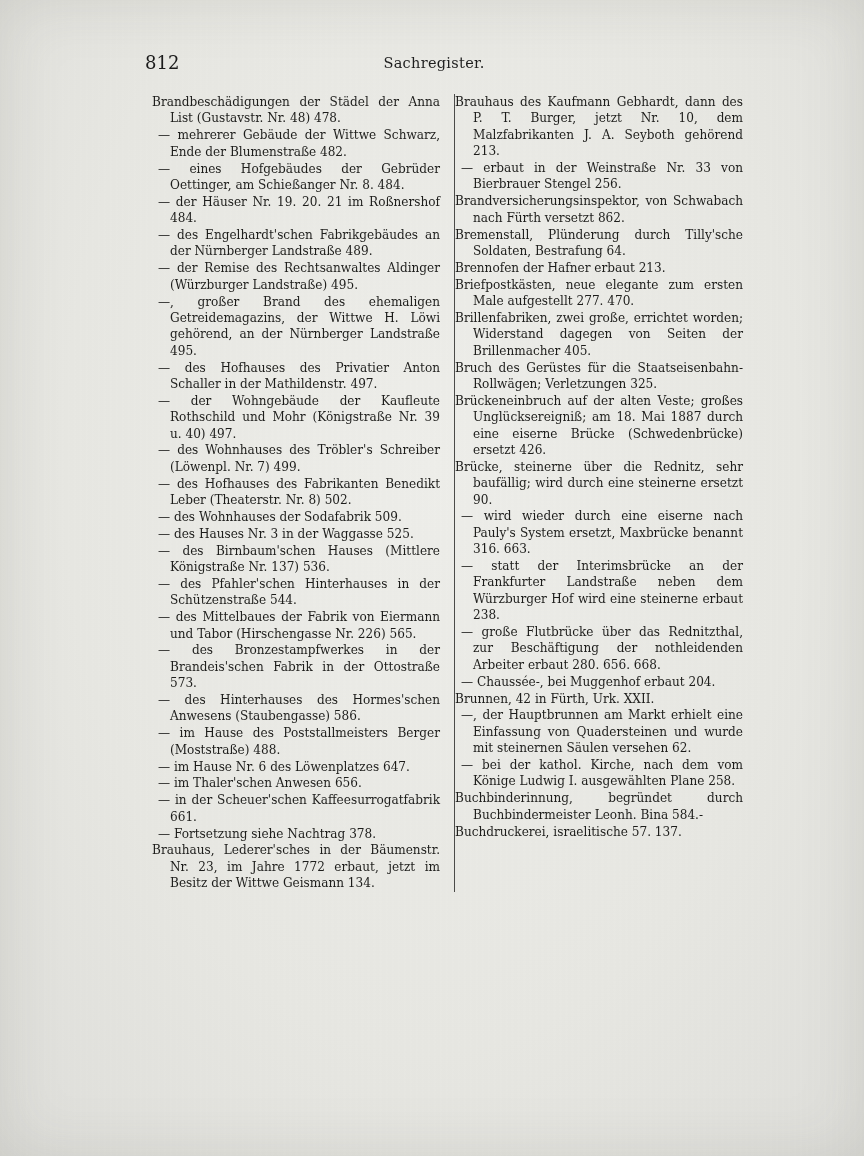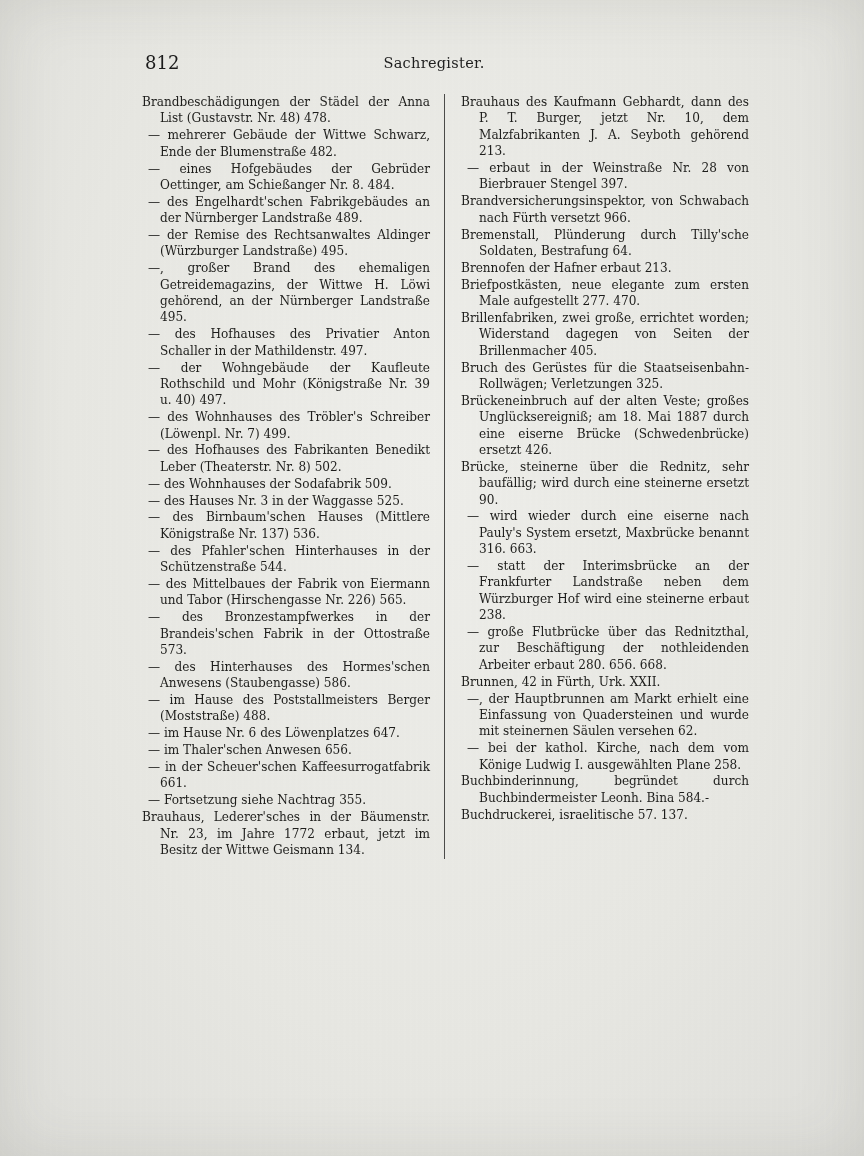--- a/index.html
+++ b/index.html
@@ -67,34 +67,33 @@
   }
   .fraktur {
     
     font-family: "DejaVu Serif", serif;
     font-synthesis: none;
   }
   .columns {
     position: relative;
     display: flex;
     width: 660px;
-    margin-left: 38px;
+    margin-left: 48px;
   }
   .col {
     width: 288px;
     font-size: 12.1px;
     line-height: 1.355;
     color: #1d1d1b;
     text-align: justify;
   }
   .col.left {
     padding-right: 14px;
   }
   .col.right {
-    padding-left: 16px;
     border-left: 1.5px solid #4b4b49;
   }
   .entry {
     margin: 0 0 0.5px 0;
     padding-left: 18px;
     text-indent: -18px;
   }
   .entry.sub {
     padding-left: 18px;
     text-indent: -12px;
@@ -122,56 +121,58 @@
     <div class="header">
       <div class="folio rm">812</div>
       <div class="running-title fraktur">Sachregister.</div>
     </div>
 
     <div class="columns">
       <div class="col left fraktur">
         <p class="entry">Brandbeschädigungen der Städel der Anna List (Gustavstr. Nr. 48) 478.</p>
         <p class="entry sub">— mehrerer Gebäude der Wittwe Schwarz, Ende der Blumenstraße 482.</p>
         <p class="entry sub">— eines Hofgebäudes der Gebrüder Oettinger, am Schießanger Nr. 8. 484.</p>
+        <p class="entry sub">— der Häuser Nr. 19. 20. 21 im Roßnershof 484.</p>
         <p class="entry sub">— des Engelhardt'schen Fabrikgebäudes an der Nürnberger Landstraße 489.</p>
         <p class="entry sub">— der Remise des Rechtsanwaltes Aldinger (Würzburger Landstraße) 495.</p>
         <p class="entry sub">—, großer Brand des ehemaligen Getreidemagazins, der Wittwe H. Löwi gehörend, an der Nürnberger Landstraße 495.</p>
         <p class="entry sub">— des Hofhauses des Privatier Anton Schaller in der Mathildenstr. 497.</p>
         <p class="entry sub">— der Wohngebäude der Kaufleute Rothschild und Mohr (Königstraße Nr. 39 u. 40) 497.</p>
         <p class="entry sub">— des Wohnhauses des Tröbler's Schreiber (Löwenpl. Nr. 7) 499.</p>
         <p class="entry sub">— des Hofhauses des Fabrikanten Benedikt Leber (Theaterstr. Nr. 8) 502.</p>
         <p class="entry sub">— des Wohnhauses der Sodafabrik 509.</p>
         <p class="entry sub">— des Hauses Nr. 3 in der Waggasse 525.</p>
         <p class="entry sub">— des Birnbaum'schen Hauses (Mittlere Königstraße Nr. 137) 536.</p>
         <p class="entry sub">— des Pfahler'schen Hinterhauses in der Schützenstraße 544.</p>
         <p class="entry sub">— des Mittelbaues der Fabrik von Eiermann und Tabor (Hirschengasse Nr. 226) 565.</p>
         <p class="entry sub">— des Bronzestampfwerkes in der Brandeis'schen Fabrik in der Ottostraße 573.</p>
         <p class="entry sub">— des Hinterhauses des Hormes'schen Anwesens (Staubengasse) 586.</p>
         <p class="entry sub">— im Hause des Poststallmeisters Berger (Moststraße) 488.</p>
         <p class="entry sub">— im Hause Nr. 6 des Löwenplatzes 647.</p>
         <p class="entry sub">— im Thaler'schen Anwesen 656.</p>
         <p class="entry sub">— in der Scheuer'schen Kaffeesurrogatfabrik 661.</p>
-        <p class="entry sub">— Fortsetzung siehe Nachtrag 355.</p>
+        <p class="entry sub">— Fortsetzung siehe Nachtrag 378.</p>
         <p class="entry">Brauhaus, Lederer'sches in der Bäumenstr. Nr. 23, im Jahre 1772 erbaut, jetzt im Besitz der Wittwe Geismann 134.</p>
       </div>
 
       <div class="col right fraktur">
         <p class="entry">Brauhaus des Kaufmann Gebhardt, dann des P. T. Burger, jetzt Nr. 10, dem Malzfabrikanten J. A. Seyboth gehörend 213.</p>
-        <p class="entry sub">— erbaut in der Weinstraße Nr. 28 von Bierbrauer Stengel 397.</p>
-        <p class="entry">Brandversicherungsinspektor, von Schwabach nach Fürth versetzt 966.</p>
+        <p class="entry sub">— erbaut in der Weinstraße Nr. 33 von Bierbrauer Stengel 256.</p>
+        <p class="entry">Brandversicherungsinspektor, von Schwabach nach Fürth versetzt 862.</p>
         <p class="entry">Bremenstall, Plünderung durch Tilly'sche Soldaten, Bestrafung 64.</p>
         <p class="entry">Brennofen der Hafner erbaut 213.</p>
         <p class="entry">Briefpostkästen, neue elegante zum ersten Male aufgestellt 277. 470.</p>
         <p class="entry">Brillenfabriken, zwei große, errichtet worden; Widerstand dagegen von Seiten der Brillenmacher 405.</p>
         <p class="entry">Bruch des Gerüstes für die Staatseisenbahn-Rollwägen; Verletzungen 325.</p>
         <p class="entry">Brückeneinbruch auf der alten Veste; großes Unglücksereigniß; am 18. Mai 1887 durch eine eiserne Brücke (Schwedenbrücke) ersetzt 426.</p>
         <p class="entry">Brücke, steinerne über die Rednitz, sehr baufällig; wird durch eine steinerne ersetzt 90.</p>
         <p class="entry sub">— wird wieder durch eine eiserne nach Pauly's System ersetzt, Maxbrücke benannt 316. 663.</p>
         <p class="entry sub">— statt der Interimsbrücke an der Frankfurter Landstraße neben dem Würzburger Hof wird eine steinerne erbaut 238.</p>
         <p class="entry sub">— große Flutbrücke über das Rednitzthal, zur Beschäftigung der nothleidenden Arbeiter erbaut 280. 656. 668.</p>
+        <p class="entry sub">— Chaussée-, bei Muggenhof erbaut 204.</p>
         <p class="entry">Brunnen, 42 in Fürth, Urk. XXII.</p>
         <p class="entry sub">—, der Hauptbrunnen am Markt erhielt eine Einfassung von Quadersteinen und wurde mit steinernen Säulen versehen 62.</p>
         <p class="entry sub">— bei der kathol. Kirche, nach dem vom Könige Ludwig I. ausgewählten Plane 258.</p>
         <p class="entry">Buchbinderinnung, begründet durch Buchbindermeister Leonh. Bina 584.-</p>
         <p class="entry">Buchdruckerei, israelitische 57. 137.</p>
       </div>
     </div>
   </div>
 
   <div class="shadow-edge"></div>

